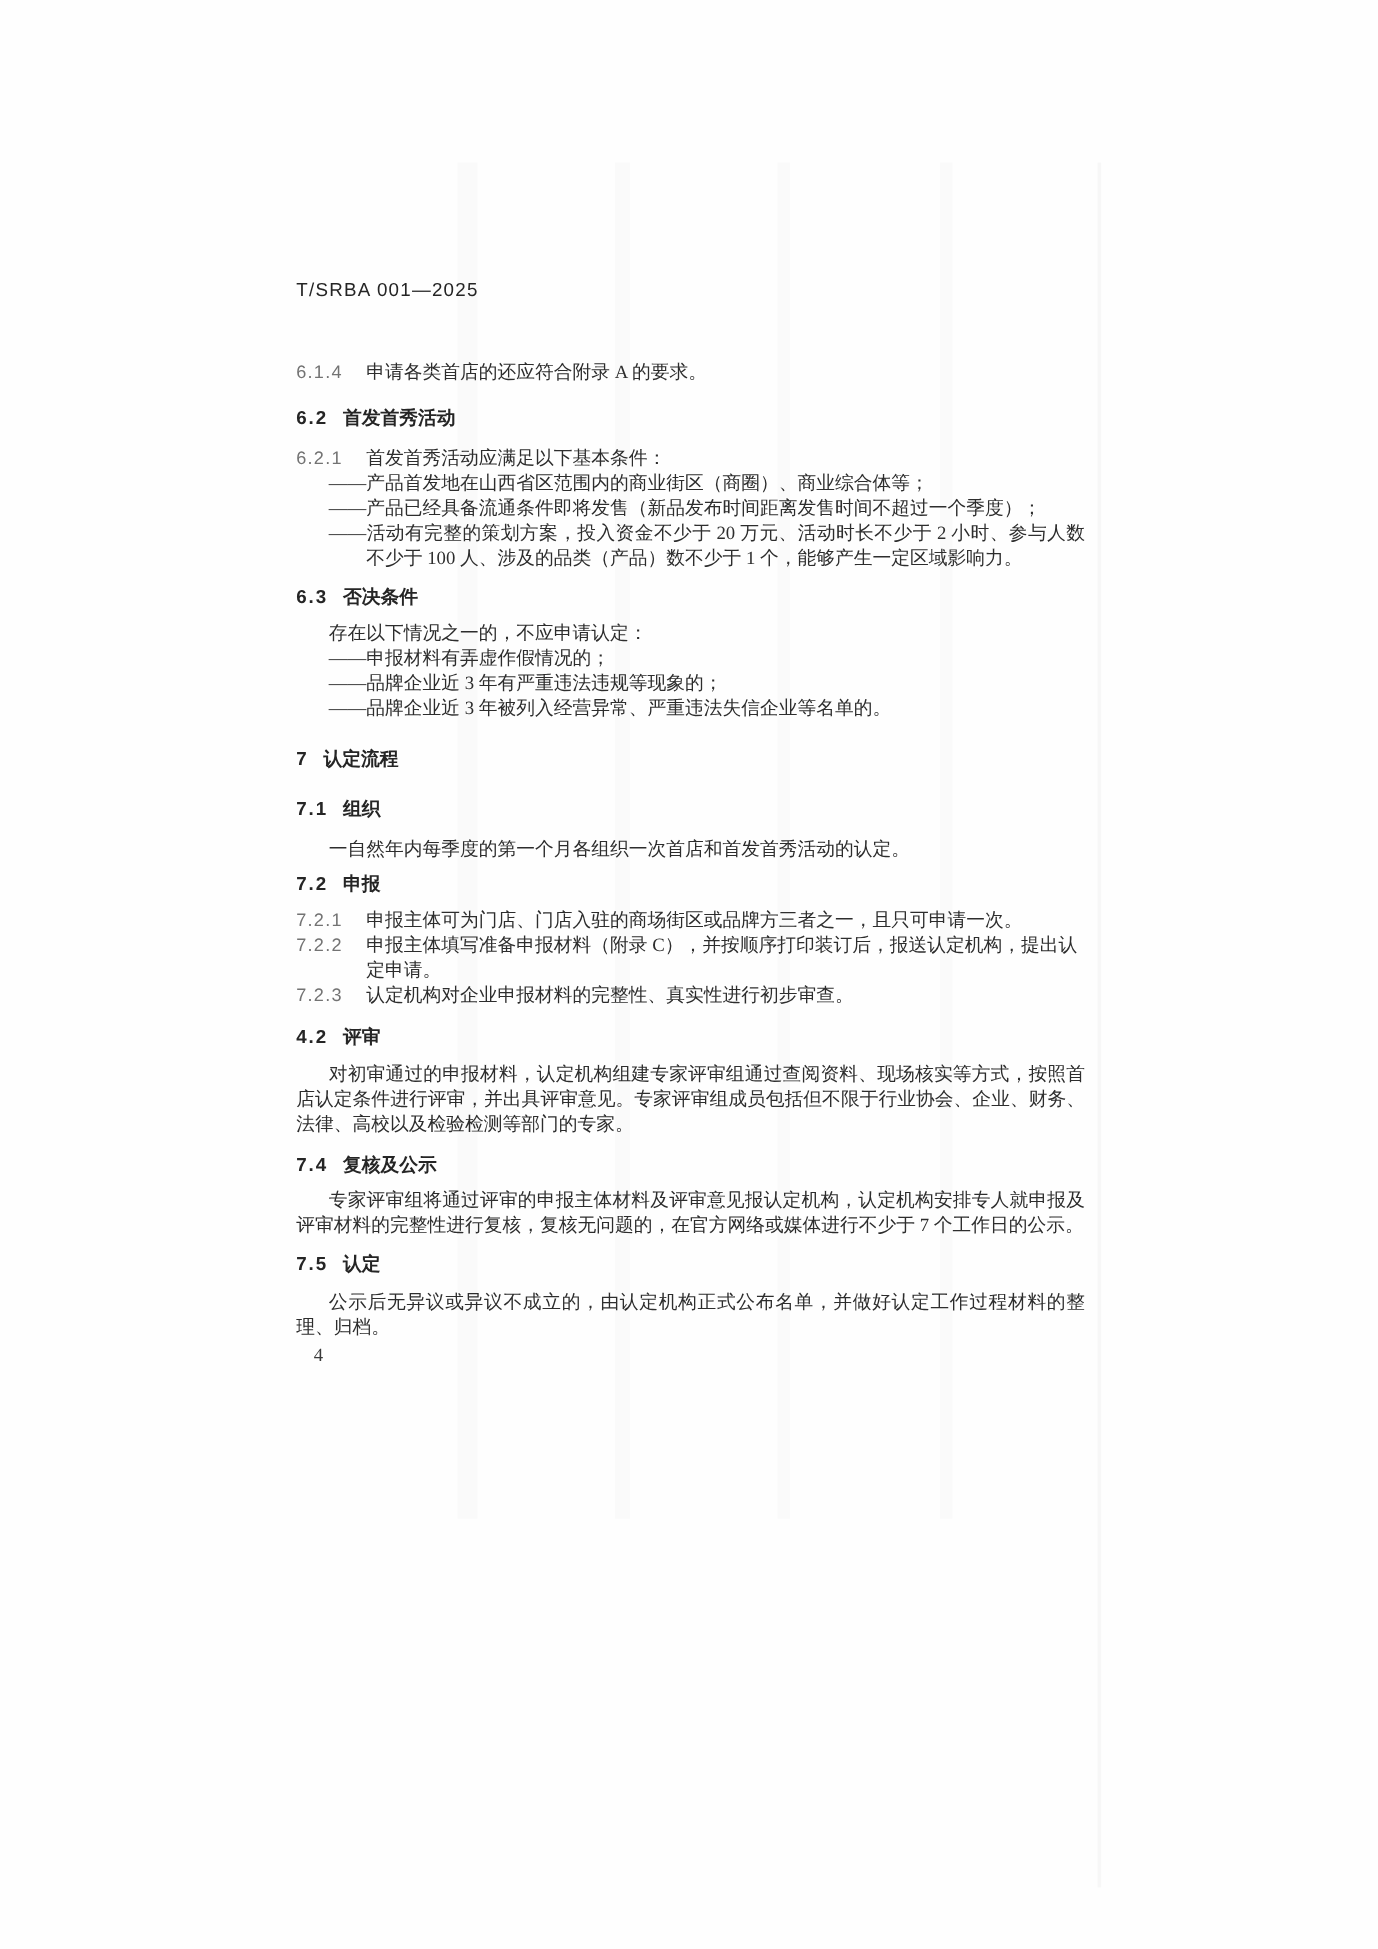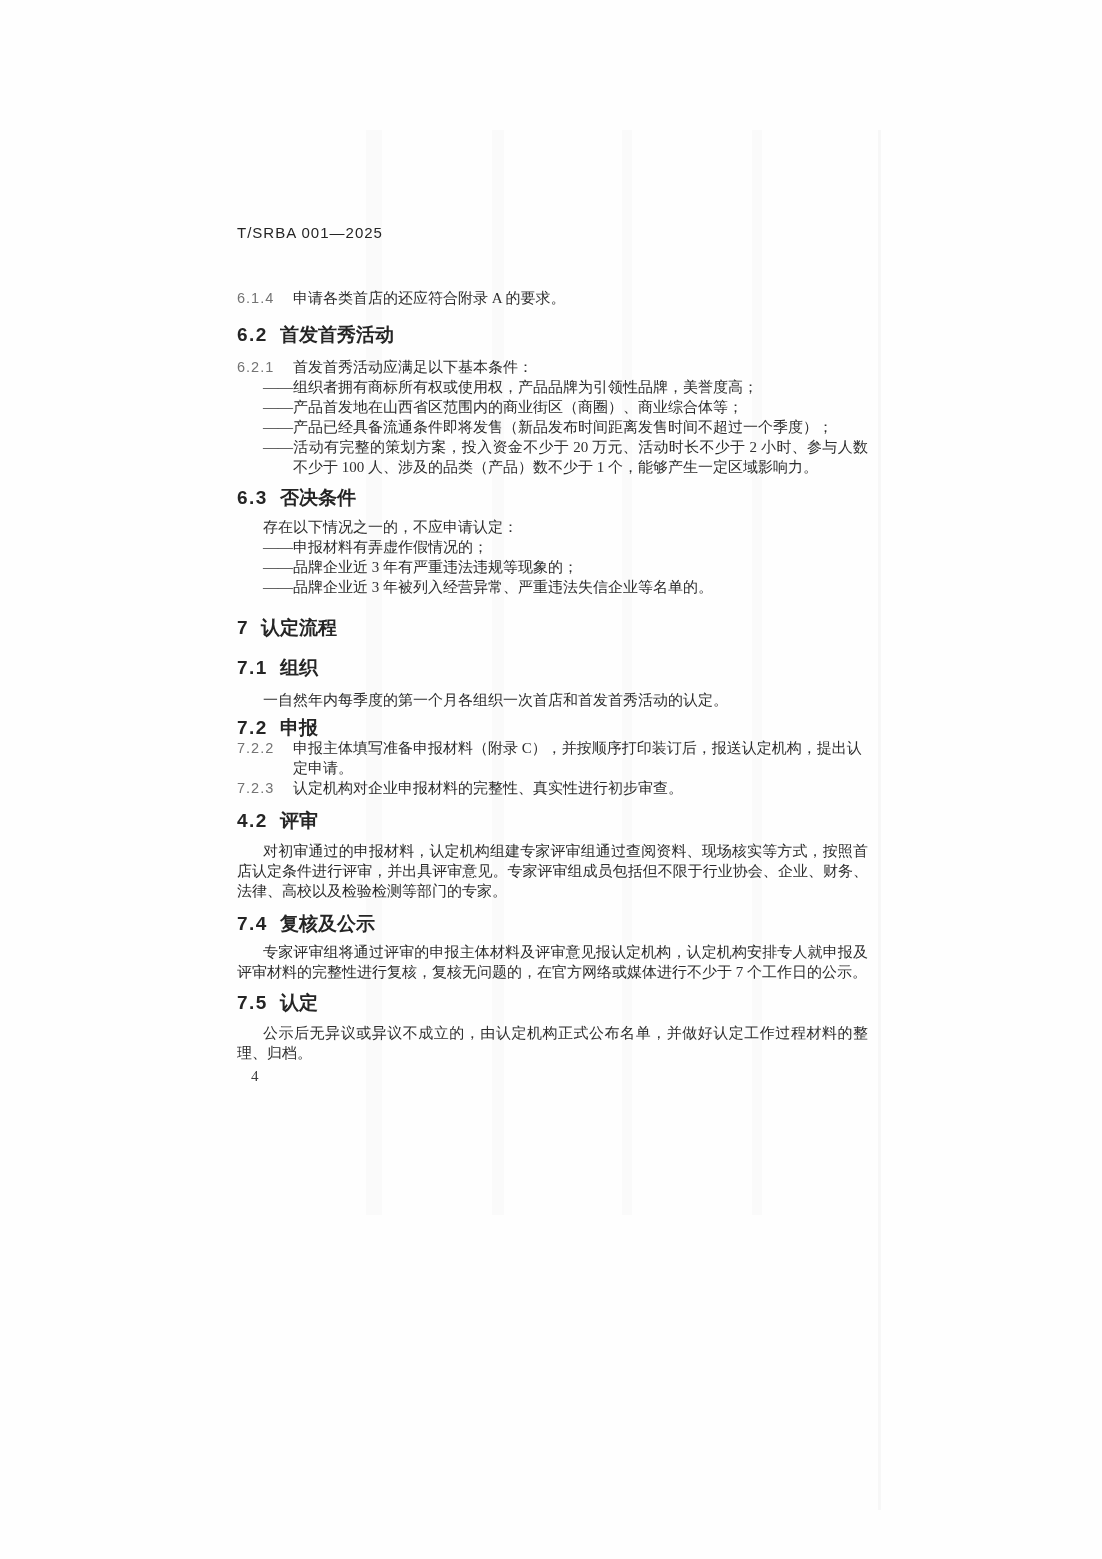--- a/index.html
+++ b/index.html
@@ -31,21 +31,21 @@
   }
   .block { }
   .clause { padding-left:56px; text-indent:-56px; }
   .clause .num {
     display:inline-block; width:56px; text-indent:0;
     font-family:"Liberation Sans","DejaVu Sans",sans-serif;
     font-size:14.5px; letter-spacing:1px; color:#737373;
   }
   .h {
     font-family:"Liberation Sans","DejaVu Sans",sans-serif;
-    font-weight:700; color:#252525; font-size:19px;
+    font-weight:700; color:#252525; font-size:15px;
   }
   .h .num { letter-spacing:1.5px; margin-right:12px; font-weight:600; }
   .dash { margin-left:26px; padding-left:30px; text-indent:-30px; text-align:justify; }
   .dash .glyph { letter-spacing:0; }
   .para  { text-indent:26px; }
   .just  { text-align:justify; }
   .page-number {
     font-family:"Liberation Serif","DejaVu Serif",serif;
     font-size:15px; color:#3a3a3a; margin-left:14px;
   }
@@ -68,21 +68,20 @@
   <div class="doc-header">T/SRBA 001—2025</div>
 
   <div class="content">
 
     <div class="block clause"><span class="num">6.1.4</span><span>申请各类首店的还应符合附录 A 的要求。</span></div>
 
     <div class="block h mt17"><span class="num">6.2</span><span>首发首秀活动</span></div>
 
     <div class="block clause mt12"><span class="num">6.2.1</span><span>首发首秀活动应满足以下基本条件：</span></div>
 
-    <div class="block dash"><span class="glyph">——</span><span>组织者拥有商标所有权或使用权，产品品牌为引领性品牌，美誉度高；</span></div>
     <div class="block dash"><span class="glyph">——</span><span>产品首发地在山西省区范围内的商业街区（商圈）、商业综合体等；</span></div>
     <div class="block dash"><span class="glyph">——</span><span>产品已经具备流通条件即将发售（新品发布时间距离发售时间不超过一个季度）；</span></div>
     <div class="block dash"><span class="glyph">——</span><span>活动有完整的策划方案，投入资金不少于 20 万元、活动时长不少于 2 小时、参与人数不少于 100 人、涉及的品类（产品）数不少于 1 个，能够产生一定区域影响力。</span></div>
 
 
     <div class="block h mt11"><span class="num">6.3</span><span>否决条件</span></div>
 
     <div class="block para mt9">存在以下情况之一的，不应申请认定：</div>
 
     <div class="block dash"><span class="glyph">——</span><span>申报材料有弄虚作假情况的；</span></div>
@@ -90,20 +89,21 @@
     <div class="block dash"><span class="glyph">——</span><span>品牌企业近 3 年被列入经营异常、严重违法失信企业等名单的。</span></div>
 
     <div class="block h mt21"><span class="num">7</span><span>认定流程</span></div>
 
     <div class="block h mt20"><span class="num">7.1</span><span>组织</span></div>
 
     <div class="block para mt12">一自然年内每季度的第一个月各组织一次首店和首发首秀活动的认定。</div>
 
     <div class="block h mt8"><span class="num">7.2</span><span>申报</span></div>
 
+    <div class="block clause mt9"><span class="num">7.2.1</span><span>申报主体可为门店、门店入驻的商场街区或品牌方三者之一，且只可申请一次。</span></div>
     <div class="block clause"><span class="num">7.2.2</span><span>申报主体填写准备申报材料（附录 C），并按顺序打印装订后，报送认定机构，提出认定申请。</span></div>
     <div class="block clause"><span class="num">7.2.3</span><span>认定机构对企业申报材料的完整性、真实性进行初步审查。</span></div>
 
     <div class="block h mt13"><span class="num">4.2</span><span>评审</span></div>
 
     <div class="block para just mt10">对初审通过的申报材料，认定机构组建专家评审组通过查阅资料、现场核实等方式，按照首店认定条件进行评审，并出具评审意见。专家评审组成员包括但不限于行业协会、企业、财务、法律、高校以及检验检测等部门的专家。</div>
 
     <div class="block h mt13"><span class="num">7.4</span><span>复核及公示</span></div>
 
     <div class="block para just mt8">专家评审组将通过评审的申报主体材料及评审意见报认定机构，认定机构安排专人就申报及评审材料的完整性进行复核，复核无问题的，在官方网络或媒体进行不少于 7 个工作日的公示。</div>

